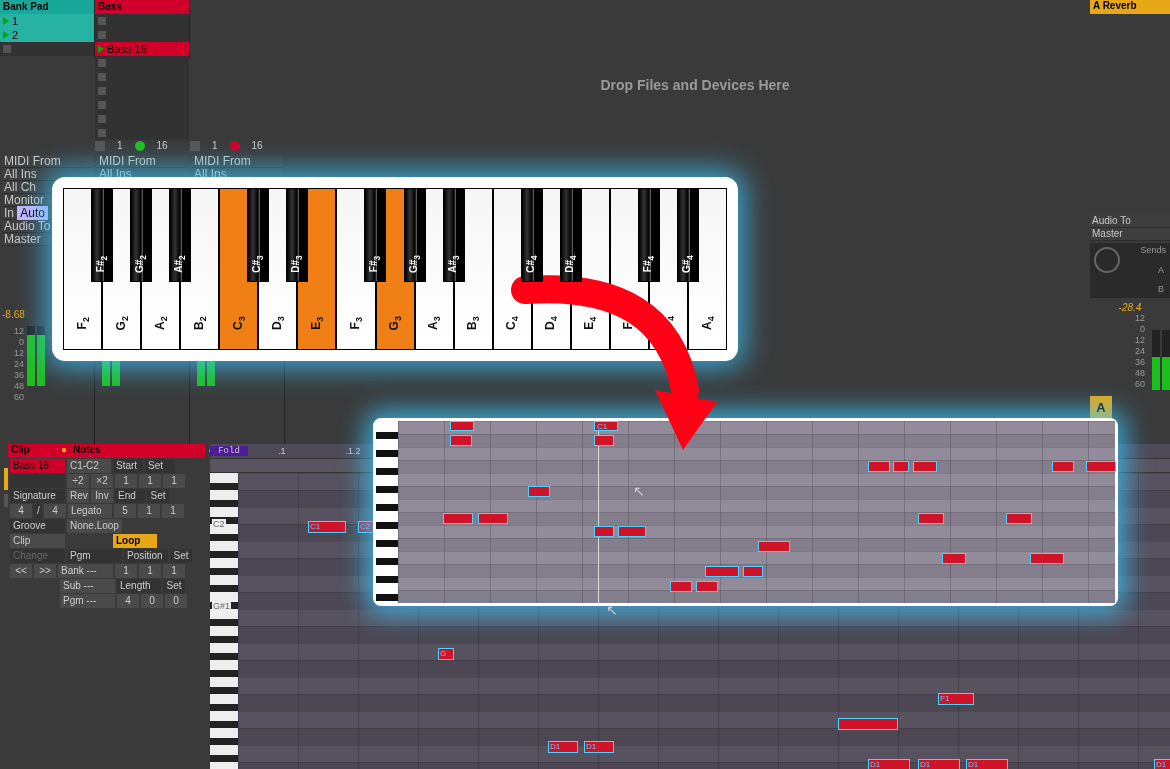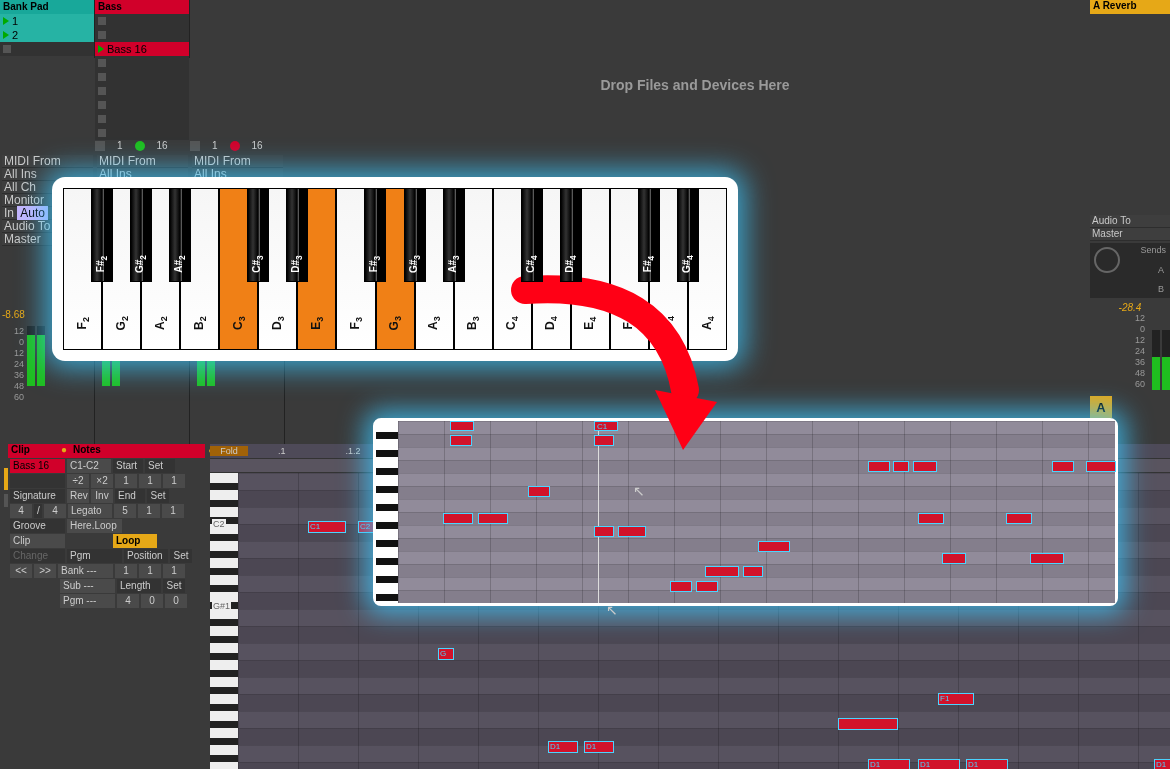--- a/index.html
+++ b/index.html
@@ -55,21 +55,21 @@
   .cell.red{ background:#d1002a; color:#000;}
   .cell.orange{ background:#e6a817; color:#000; font-weight:bold;}
   .cell.w22{ width:22px; text-align:center;}
   .cell.w30{ width:30px;}
   .cell.w44{ width:44px;}
   .cell.w55{ width:55px;}
 
   
   .midi{ position:absolute; left:210px; right:0; top:444px; bottom:0; background:#474350;}
   .midi .top-strip{ height:15px; background:#4e4a58; border-bottom:1px solid #333; display:flex; align-items:center; font-size:9px; color:#ccc;}
-  .midi .top-strip .fold{ width:38px; background:#a16207; text-align:center;}
+  .midi .top-strip .fold{ width:38px; background:#4c1d95; text-align:center;font-family:Liberation Mono, monospace;}
   .midi .ruler{ height:14px; background:#59545f; border-bottom:1px solid #333;}
   .pianoroll{ position:relative; height:calc(100% - 29px); overflow:hidden; }
   .pr-keys{ position:absolute; left:0; top:0; bottom:0; width:28px; background:repeating-linear-gradient(to bottom,#eee 0,#eee 10px,#222 10px,#222 17px);}
   .pr-grid{ position:absolute; left:28px; right:0; top:0; bottom:0;
     background:
       repeating-linear-gradient(to right, rgba(0,0,0,.18) 0 1px, transparent 1px 60px),
       repeating-linear-gradient(to bottom, rgba(0,0,0,.12) 0 1px, transparent 1px 17px),
       repeating-linear-gradient(to bottom, #57525f 0 17px, #4c4753 17px 34px);
   }
   .pr-label{ position:absolute; left:2px; font-size:9px; color:#666; background:#eee; padding:0 1px;}
@@ -317,21 +317,21 @@
     <div class="cell w22">4</div>
       <div class="cell dark" style="width:8px;text-align:center">/</div>
     <div class="cell w22">4</div>
     <div class="cell w44">Legato</div>
     <div class="cell w22">5</div>
     <div class="cell w22">1</div>
     <div class="cell w22">1</div>
   </div>
   <div class="insp-row">
     <div class="cell dark w55">Groove</div>
-    <div class="cell w55">Here.Loop</div>
+    <div class="cell w55">None.Loop</div>
   </div>
   <div class="insp-row">
     <div class="cell w55">Clip</div>
     <div style="width:44px"></div>
     <div class="cell orange w44">Loop</div>
   </div>
   <div class="insp-row">
     <div class="cell dark w55" style="color:#666">Change</div>
     <div class="cell dark w55">Pgm Change</div>
     <div class="cell dark w44">Position</div>

